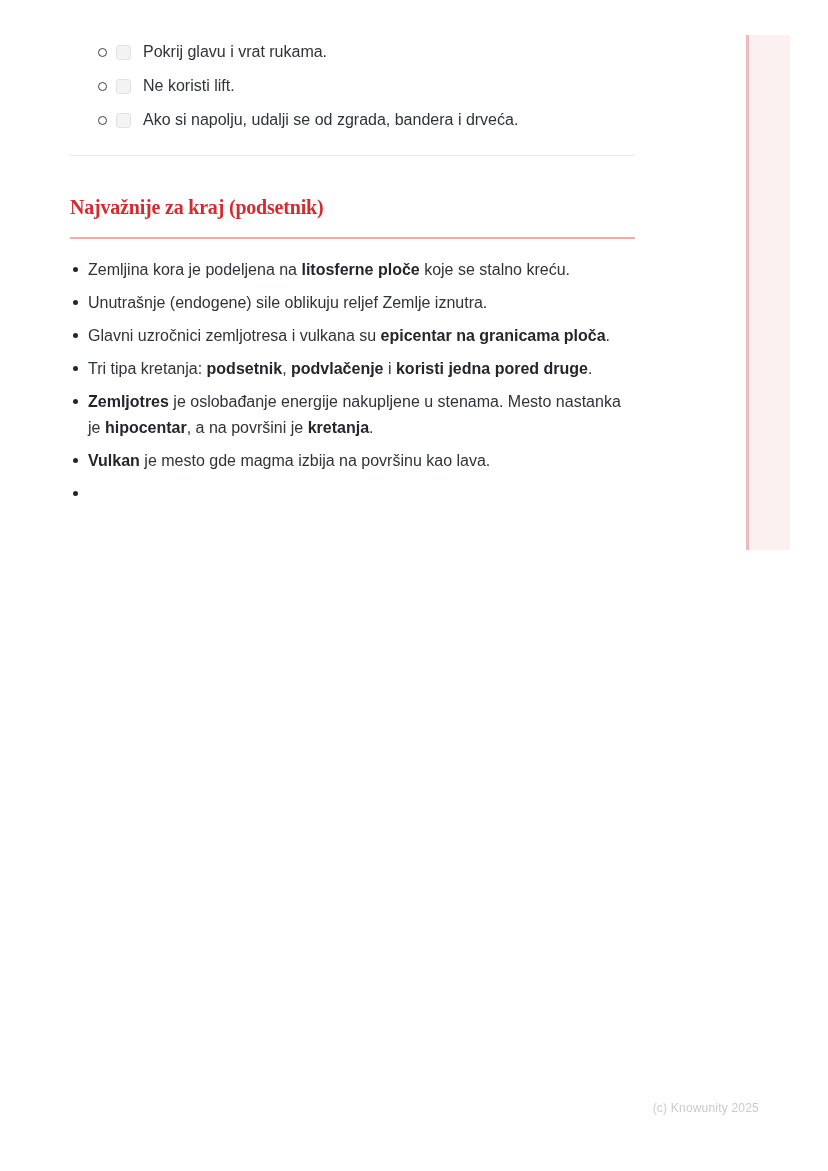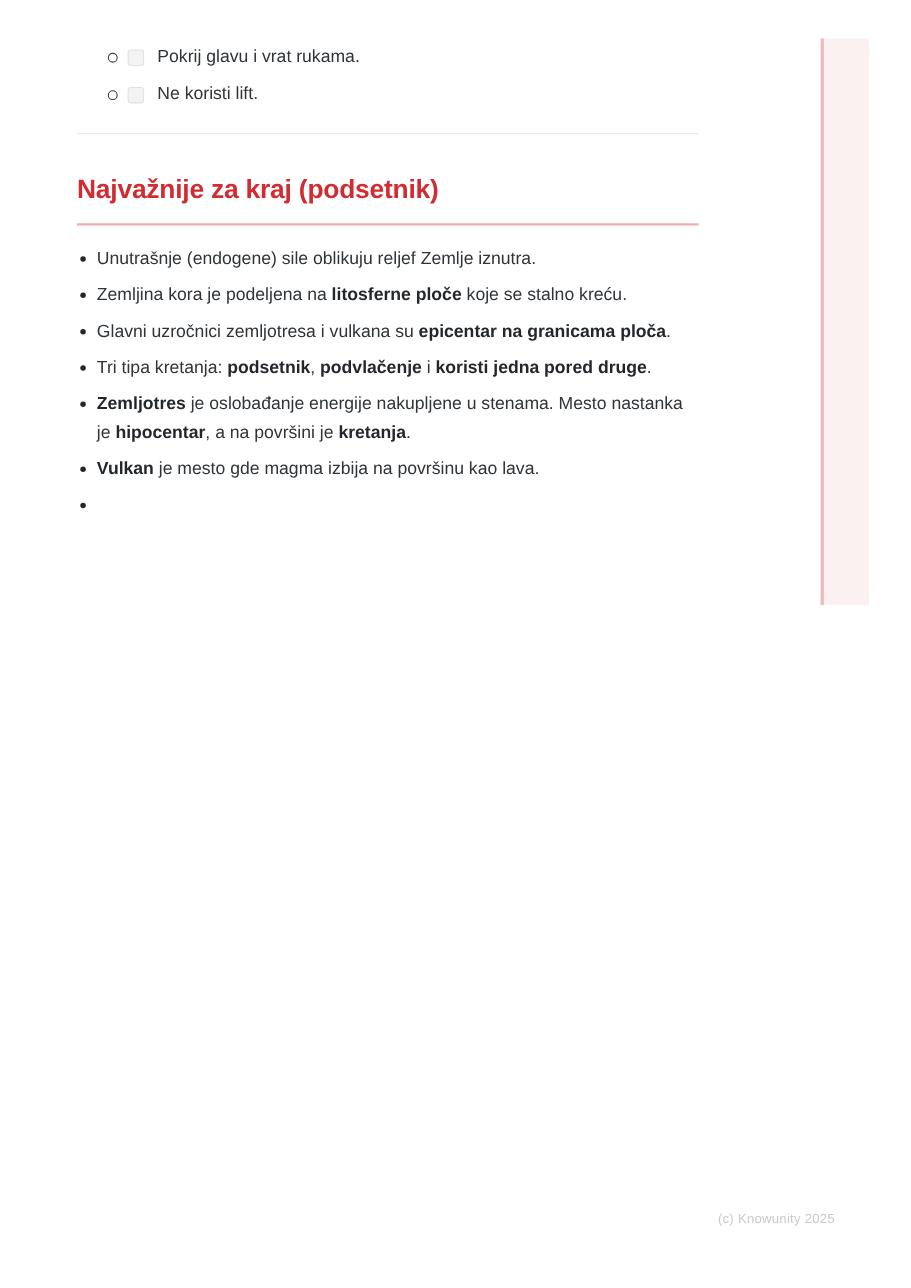--- a/index.html
+++ b/index.html
@@ -30,23 +30,24 @@
   .checkbox{
     width:15px;height:15px;flex:none;box-sizing:border-box;
     background:#f3f3f4;border:1px solid #e2e2e4;border-radius:3px;
     margin-right:12px;cursor:pointer;
   }
   .check-label{font-size:16px;line-height:20px;}
   
   .divider{height:1px;background:var(--divider,#e8e8e9);margin-top:25px;}
   .heading{
     margin:36px 0 0;
-    font-size:24px;line-height:30px;font-weight:700;
+    font-size:20px;line-height:30px;font-weight:700;
     letter-spacing:-0.2px;
     color:var(--red,#d22c33);
+    font-family:Liberation Serif, serif;
   }
   .heading-rule{height:2px;background:var(--underline,#f0abad);margin-top:15px;}
   
   .summary{list-style:none;margin:18px 0 0;padding:0;}
   .sum-item{display:flex;margin-bottom:7px;}
   .dot{
     width:5px;height:5px;flex:none;border-radius:50%;
     background:#24272a;margin:10px 10px 0 3px;
   }
   .sum-text{margin:0;font-size:16px;line-height:26px;}
@@ -71,36 +72,41 @@
         <li class="check-item">
           <span class="ring"></span>
           <span class="checkbox"></span>
           <span class="check-label">Pokrij glavu i vrat rukama.</span>
         </li>
         <li class="check-item">
           <span class="ring"></span>
           <span class="checkbox"></span>
           <span class="check-label">Ne koristi lift.</span>
         </li>
+        <li class="check-item">
+          <span class="ring"></span>
+          <span class="checkbox"></span>
+          <span class="check-label">Ako si napolju, udalji se od zgrada, bandera i drveća.</span>
+        </li>
       </ul>
 
     <div class="divider"></div>
 
     <h1 class="heading">Najvažnije za kraj (podsetnik)</h1>
 
     <div class="heading-rule"></div>
 
     <ul class="summary" id="summary">
         <li class="sum-item">
           <span class="dot"></span>
-          <p class="sum-text"><span>Unutrašnje (endogene) sile oblikuju reljef Zemlje iznutra.</span></p>
+          <p class="sum-text"><span>Zemljina kora je podeljena na </span><b>litosferne ploče</b><span> koje se stalno kreću.</span></p>
         </li>
         <li class="sum-item">
           <span class="dot"></span>
-          <p class="sum-text"><span>Zemljina kora je podeljena na </span><b>litosferne ploče</b><span> koje se stalno kreću.</span></p>
+          <p class="sum-text"><span>Unutrašnje (endogene) sile oblikuju reljef Zemlje iznutra.</span></p>
         </li>
         <li class="sum-item">
           <span class="dot"></span>
           <p class="sum-text"><span>Glavni uzročnici zemljotresa i vulkana su </span><b>epicentar na granicama ploča</b><span>.</span></p>
         </li>
         <li class="sum-item">
           <span class="dot"></span>
           <p class="sum-text"><span>Tri tipa kretanja: </span><b>podsetnik</b><span>, </span><b>podvlačenje</b><span> i </span><b>koristi jedna pored druge</b><span>.</span></p>
         </li>
         <li class="sum-item">

